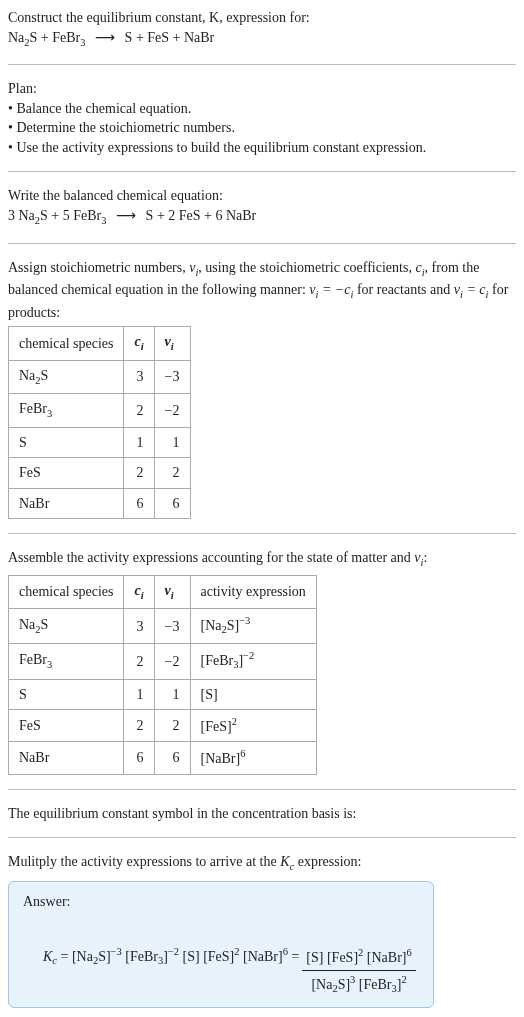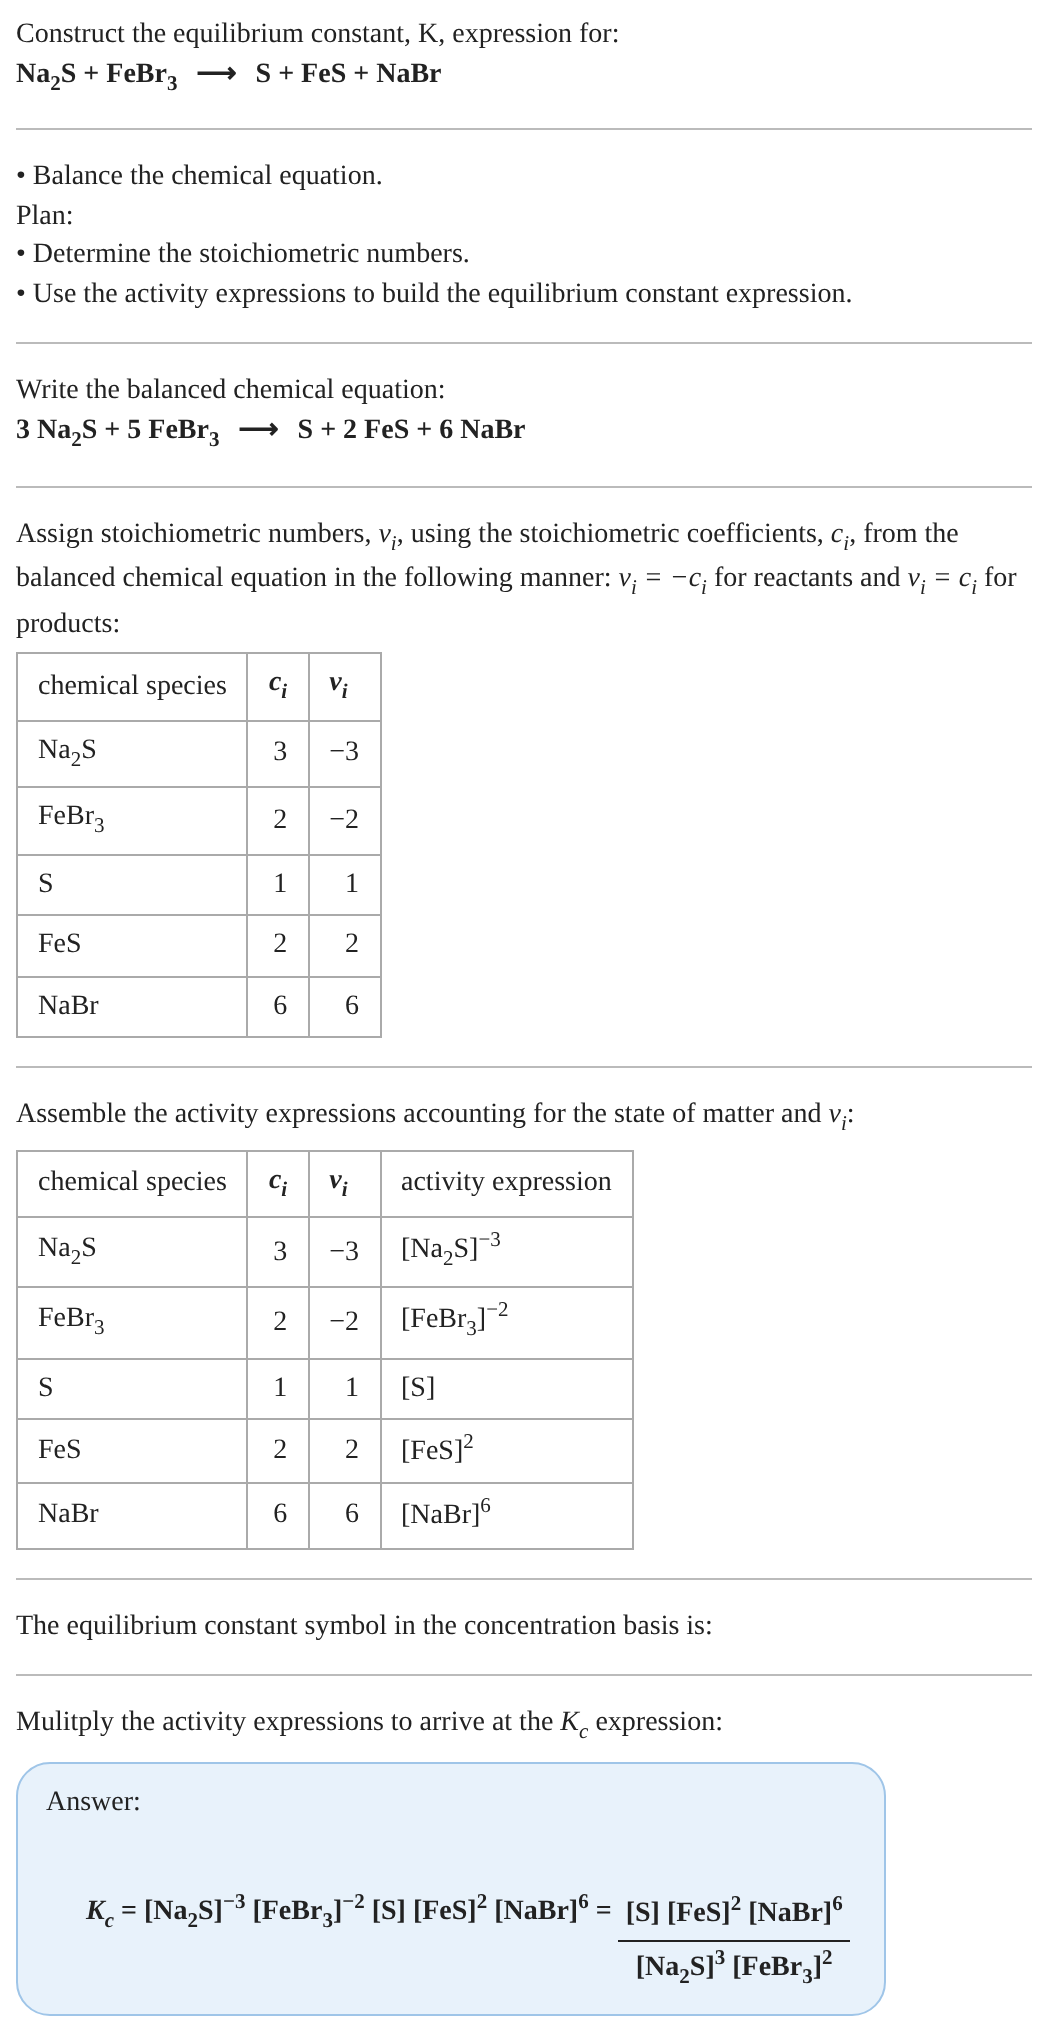--- a/index.html
+++ b/index.html
@@ -29,57 +29,57 @@
     border: 1px solid #aaa;
     padding: 5px 10px;
     text-align: left;
     font-weight: normal;
   }
   table.data td.center, table.data th.center { text-align: left; font-weight: bold; }
   table.data td.right, table.data th.right { text-align: right; }
   .answer-box {
     border: 1px solid #9fc5e8;
     background: #e8f2fb;
-    border-radius: 17px;
+    border-radius: 6px;
     padding: 10px 14px;
     display: inline-block;
     max-width: 100%;
   }
   .frac {
     display: inline-block;
     vertical-align: middle;
     text-align: center;
     margin: 0 3px;
   }
   .frac .num { display:block; border-bottom:1px solid #222; padding:0 4px 2px;margin-top:29px; }
   .frac .den { display:block; padding:2px 4px 0; }
   .kc-line { display:flex; align-items:center; flex-wrap:nowrap; }
-  .nowrap { white-space: nowrap; font-weight: bold; }
+  .nowrap { white-space: nowrap; }
 </style>
 </head>
 <body>
 
 
 
 
 <div>
   <span>Construct the equilibrium constant, K, expression for:</span><br>
   <span class="nowrap">
     <span>Na</span><span class="sub">2</span><span>S + FeBr</span><span class="sub">3</span>
     <span class="arrow">⟶</span>
     <span>S + FeS + NaBr</span>
   </span>
 </div>
 
 <hr class="divider">
 
 
 <div>
+  <div>Plan:</div>
   <div>• Balance the chemical equation.</div>
-  <div>Plan:</div>
   <div>• Determine the stoichiometric numbers.</div>
   <div>• Use the activity expressions to build the equilibrium constant expression.</div>
 </div>
 
 <hr class="divider">
 
 
 <div>
   <div>Write the balanced chemical equation:</div>
   <div class="nowrap">

